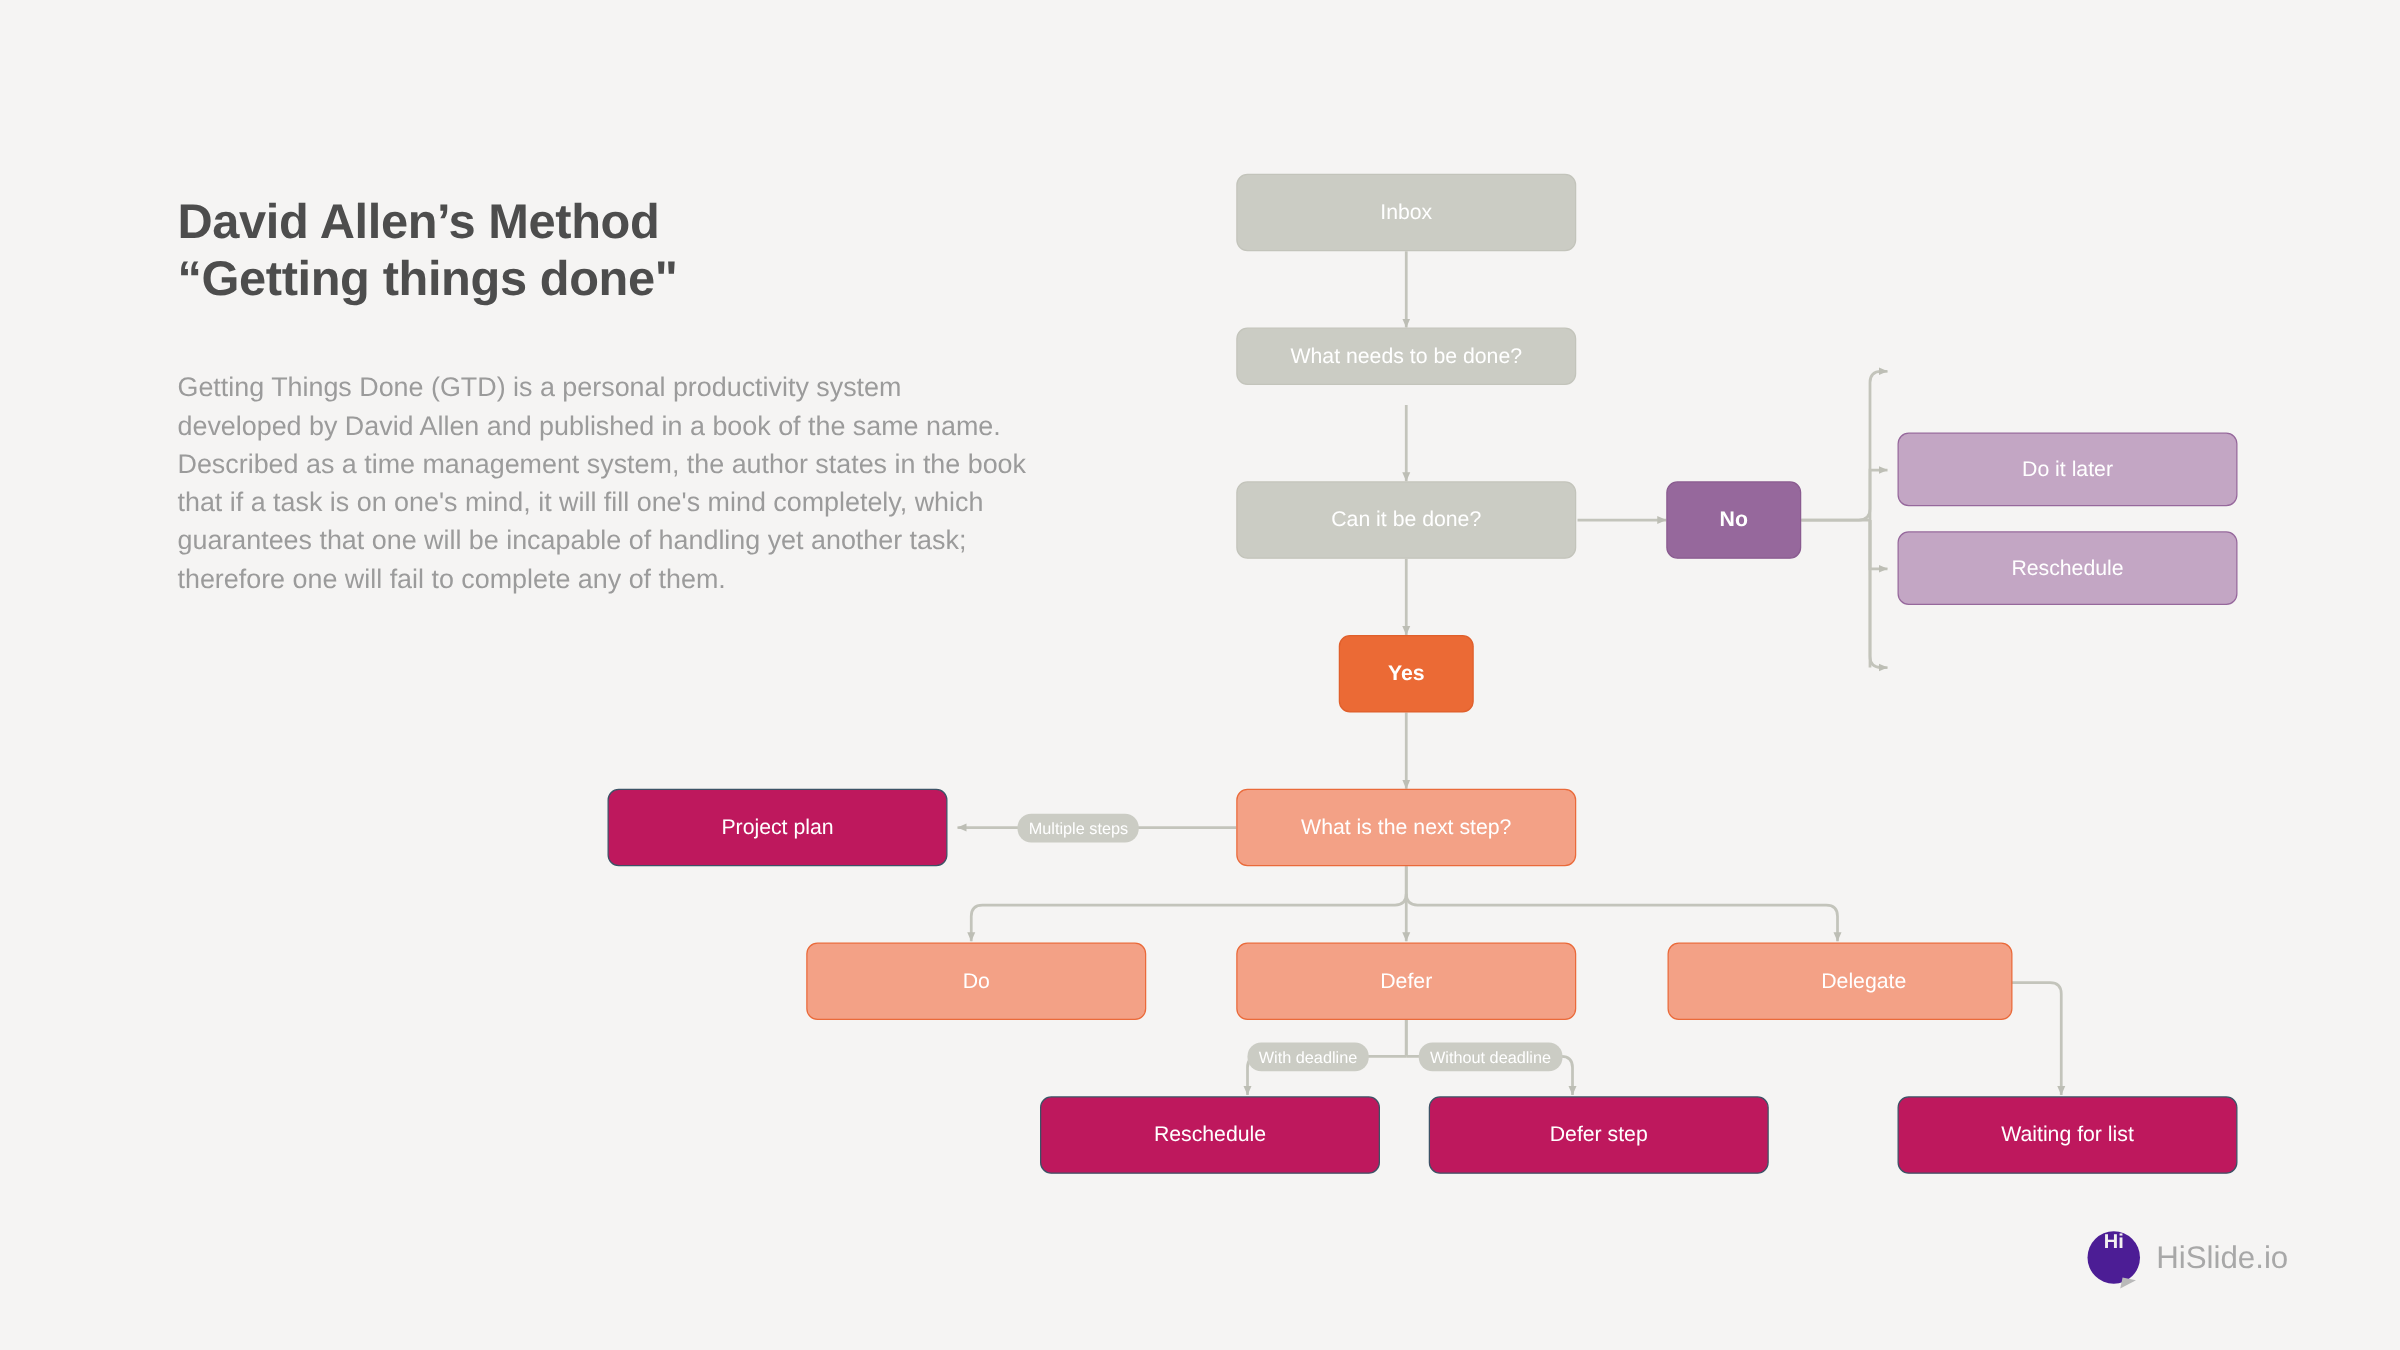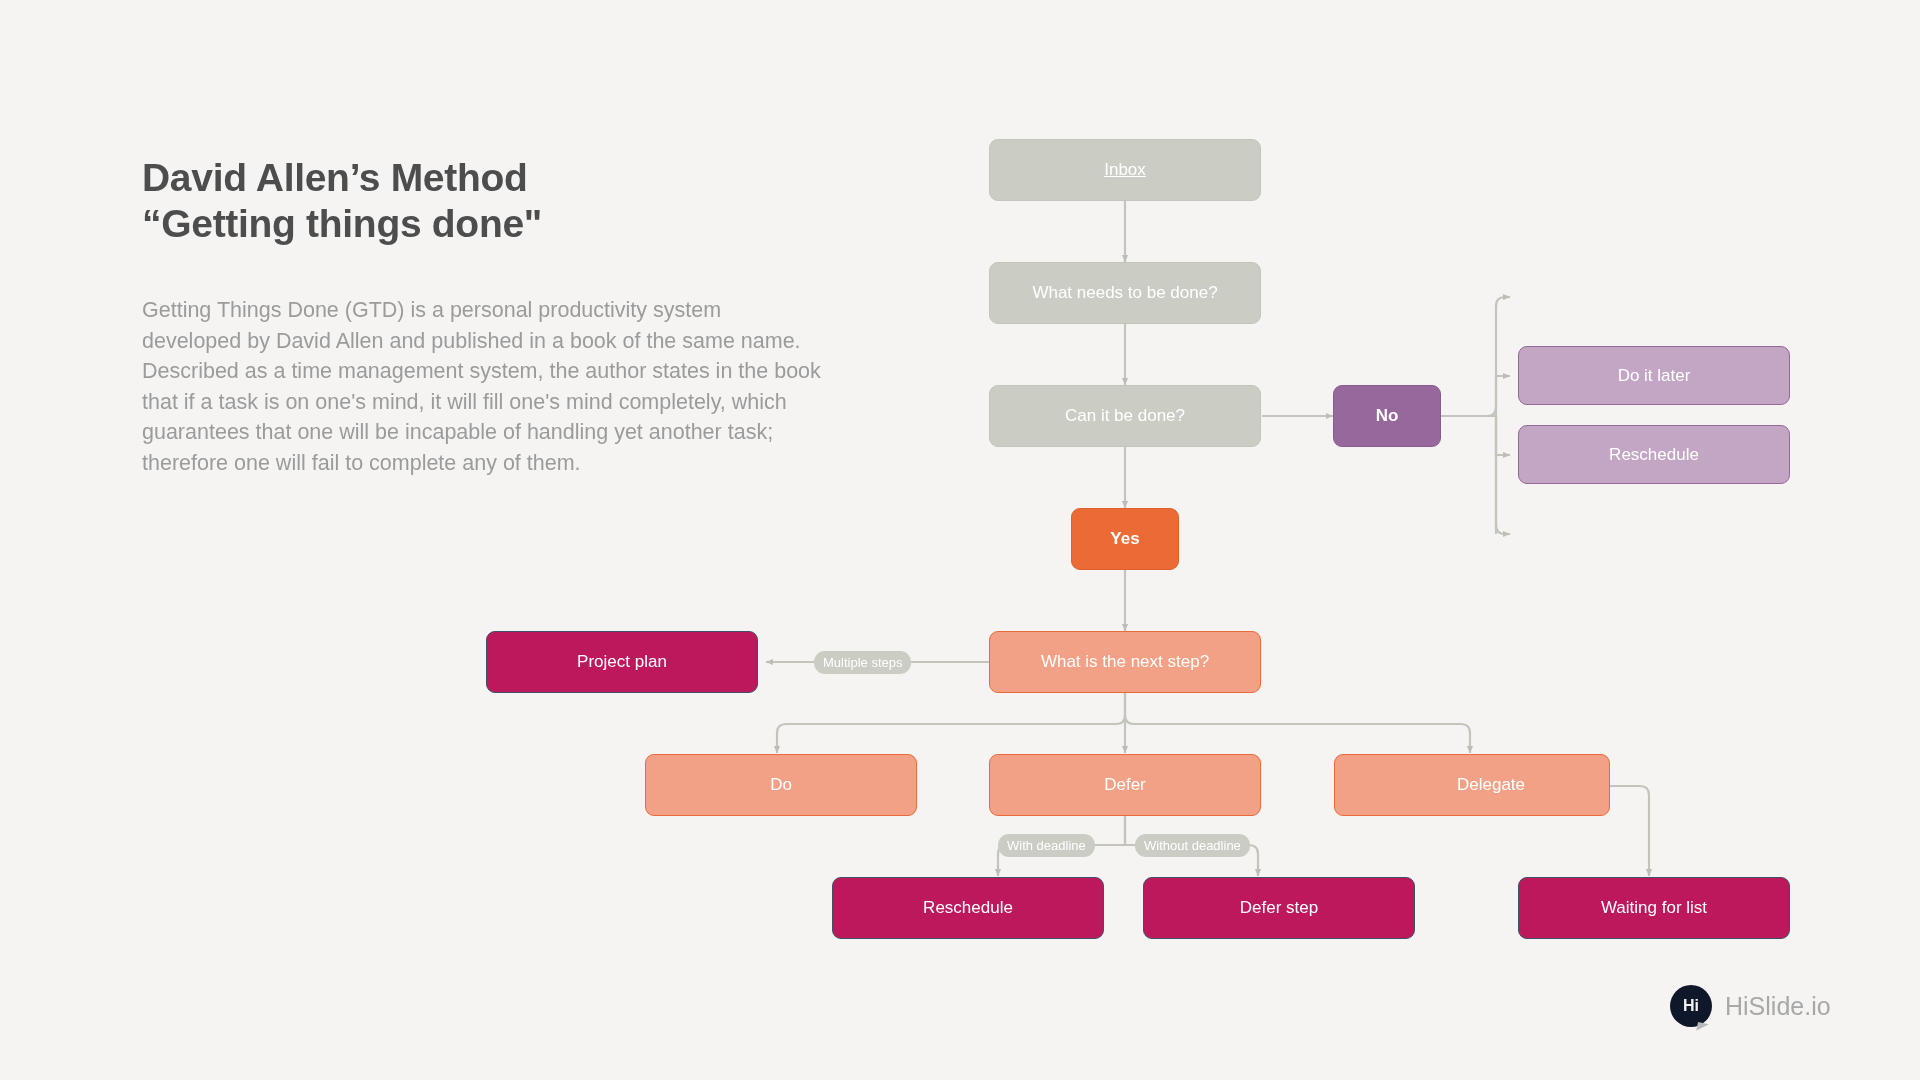--- a/index.html
+++ b/index.html
@@ -75,22 +75,22 @@
   #wires{ position:absolute; left:0; top:0; width:1920px; height:1080px; pointer-events:none; }
 
   
   .watermark{
     position:absolute;
     left:1670px; top:985px;
     display:flex; align-items:center; gap:13px;
   }
   .wm-bubble{
     width:42px;height:42px;border-radius:50%;
-    background:#0f172a;
-    display:flex;align-items:center;justify-content:center;
+    background:#4c1d95;
+    display:flex;align-items:flex-start;justify-content:center;
     color:#f2f1f0;font-size:16px;font-weight:bold;
     position:relative;
   }
   .wm-bubble::after{
     content:"";
     position:absolute;
     right:4px;bottom:-5px;
     width:0;height:0;
     border-left:11px solid #b9b9b9;
     border-bottom:9px solid transparent;
@@ -151,25 +151,25 @@
       <path d="M1607,786 L1640,786 Q1649,786 1649,795 L1649,876"></path>
     </g>
 
     <g fill="none" stroke="#c3c4bb" stroke-width="2.2">
       <path d="M1496,416 L1496,534"></path>
       <path d="M1441,416 L1496,416"></path>
       <path d="M1125,845 L1125,786"></path>
     </g>
   </svg>
 
-  <div class="node n-grey" style="left:989px; top:139px; width:272px; height:62px;text-decoration:underline;">
+  <div class="node n-grey" style="left:989px; top:139px; width:272px; height:62px;">
     <span>Inbox</span>
   </div>
 
-  <div class="node n-grey" style="left:989px; top:262px; width:272px; height:62px;">
+  <div class="node n-grey" style="left:989px; top:262px; width:272px; height:46px;">
     <span>What needs to be done?</span>
   </div>
 
   <div class="node n-grey" style="left:989px; top:385px; width:272px; height:62px;">
     <span>Can it be done?</span>
   </div>
 
   <div class="node n-purple-dark" style="left:1333px; top:385px; width:108px; height:62px;">
     <span>No</span>
   </div>

